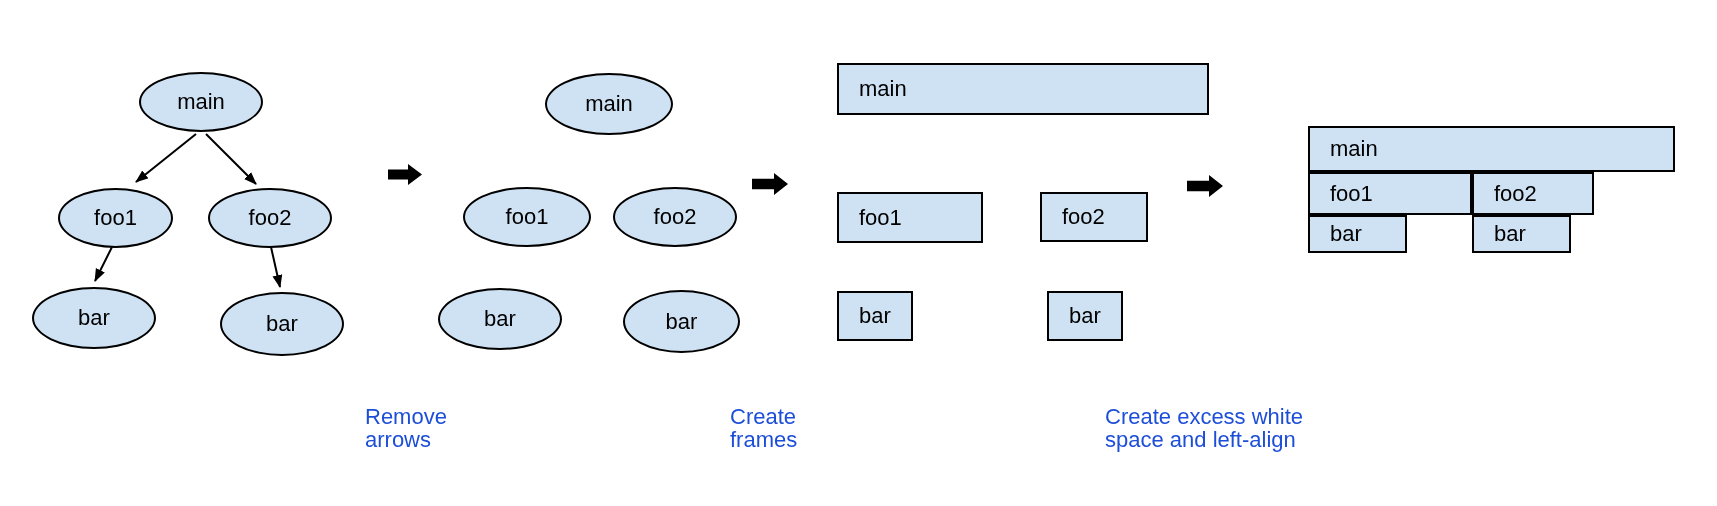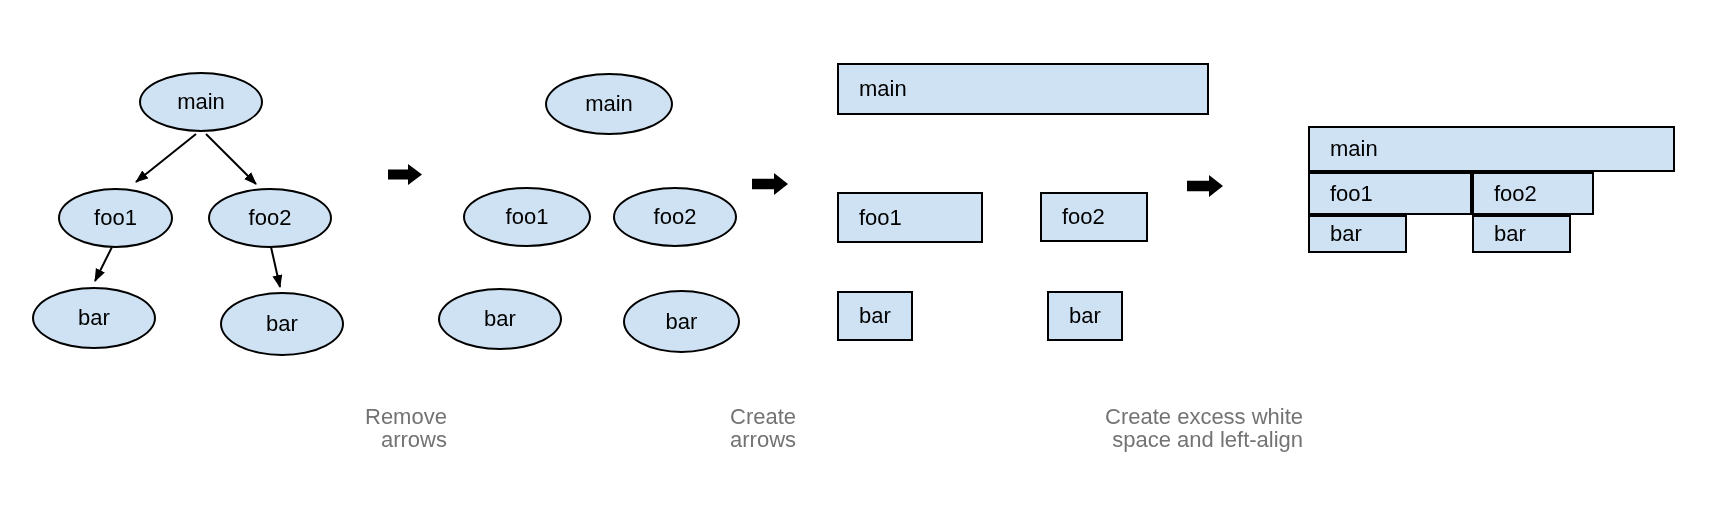--- a/index.html
+++ b/index.html
@@ -31,25 +31,24 @@
   .node.ellipse {
     border-radius: 50%;
     justify-content: center;
   }
   .node.rect {
     justify-content: flex-start;
     padding-left: 20px;
   }
   .caption {
     position: absolute;
-    color: #737373;
+    color: #1d4ed8;
     font-size: 22px;
     line-height: 23px;
     white-space: pre-line;
-    text-align: right;
   }
 </style>
 </head>
 <body>
 
 <div class="canvas">
   <svg class="overlay" id="overlay" viewBox="0 0 1717 506" xmlns="http://www.w3.org/2000/svg">
     <defs>
       <marker id="arrowhead" markerUnits="userSpaceOnUse" markerWidth="15" markerHeight="12" refX="12" refY="5" orient="auto">
         <path d="M0,0 L13,5 L0,10 Z" fill="#000000"></path>
@@ -126,17 +125,17 @@
         <span>bar</span>
       </div>
       <div class="node rect" style="left: 1472px; top: 215px; width: 99px; height: 38px;">
         <span>bar</span>
       </div>
     </div>
   <div id="captions-layer">
       <div class="caption" style="left: 365px; top: 405px;">Remove
 arrows</div>
       <div class="caption" style="left: 730px; top: 405px;">Create
-arrows</div>
+frames</div>
       <div class="caption" style="left: 1105px; top: 405px;">Create excess white
 space and left-align</div>
     </div>
 </div>
 
 </body></html>

